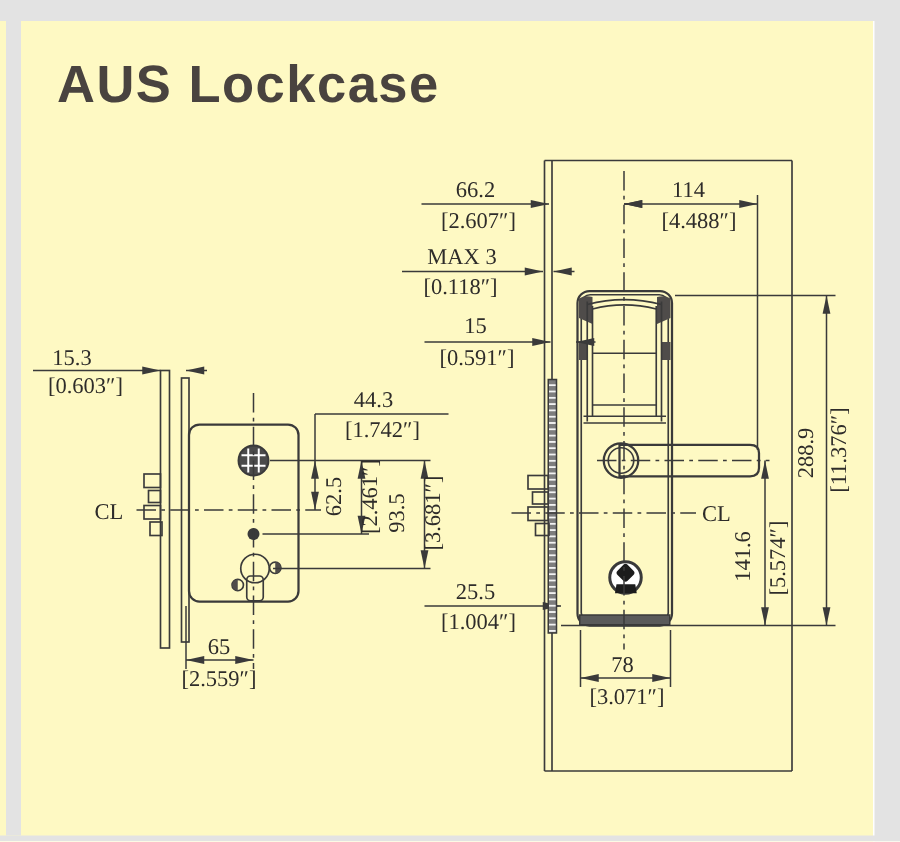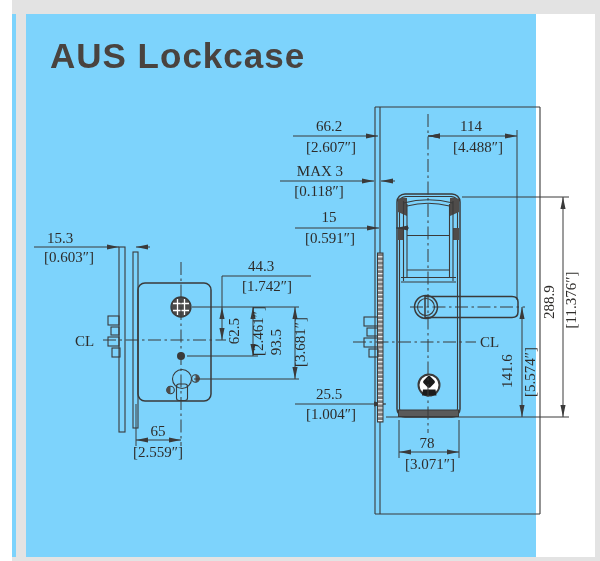--- a/index.html
+++ b/index.html
@@ -1,16 +1,16 @@
 <!DOCTYPE html>
 <html><head>
 <meta charset="utf-8">
 <style>
   html,body{margin:0;padding:0;background:#ffffff;width:600px;height:561px;overflow:hidden;}
-  #stage{position:relative;width:524px;height:561px;background:#7dd3fc;margin-left:12px;}
+  #stage{position:relative;width:582px;height:561px;background:#fef9c3;}
   svg{display:block;}
   .o{stroke:#3a3a3a;stroke-width:1.5;fill:none;stroke-linecap:butt;}
   .o1{stroke:#3a3a3a;stroke-width:1.1;fill:none;}
   .d{stroke:#3a3a3a;stroke-width:1;fill:none;}
   .cl{stroke:#3a3a3a;stroke-width:1;fill:none;stroke-dasharray:13 3.5 2.5 3.5;}
   .dk{fill:#4f4c4a;stroke:none;}
   text{font-family:"Liberation Serif","DejaVu Serif",serif;font-size:15px;fill:#2e2c2a;}
   text.ttl{font-family:"Liberation Sans","DejaVu Sans",sans-serif;font-size:35px;font-weight:bold;fill:#49433f;letter-spacing:1px;}
   text.mid{text-anchor:middle;}
 </style>

